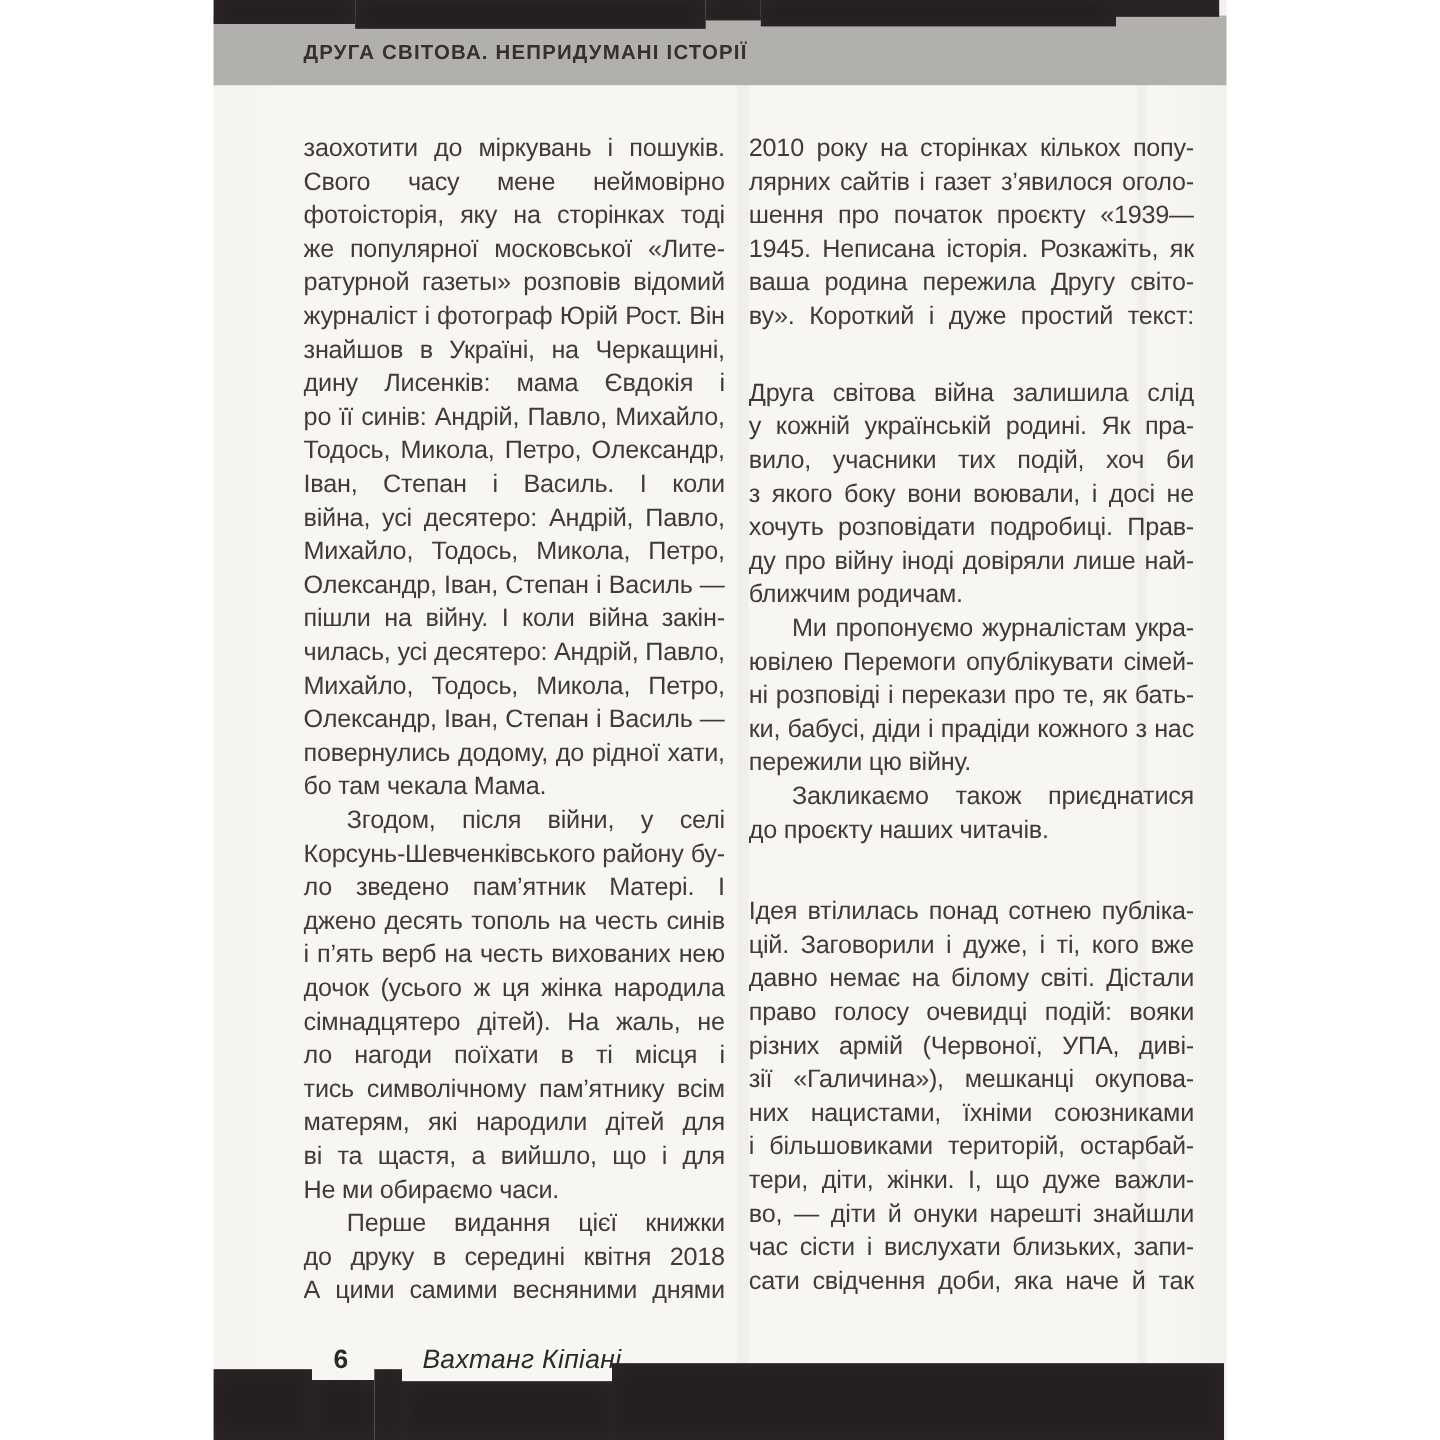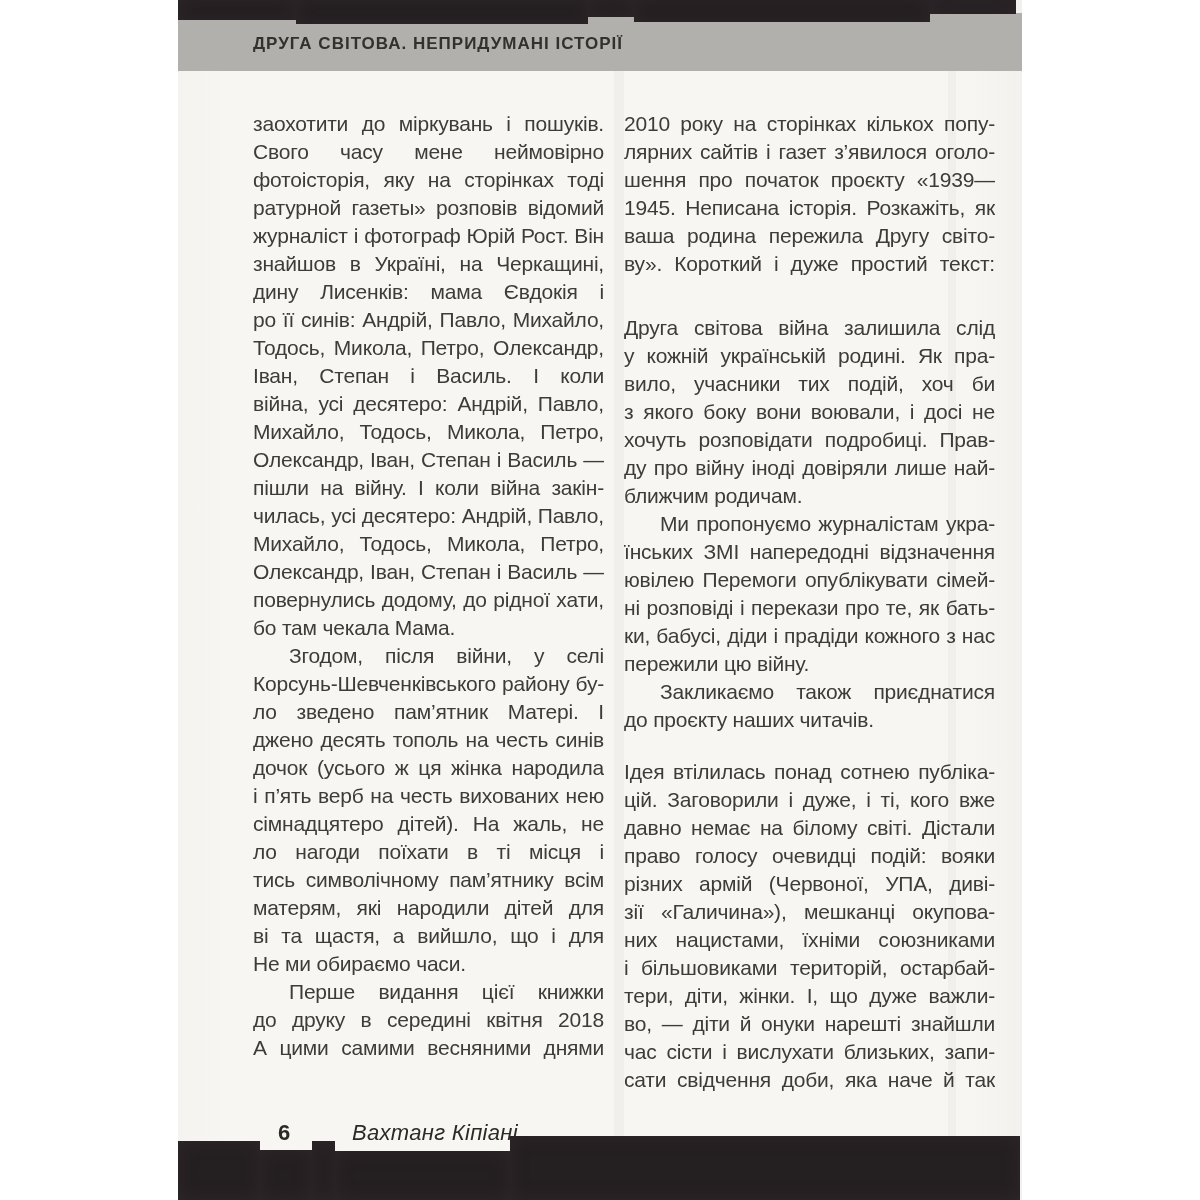--- a/index.html
+++ b/index.html
@@ -80,42 +80,43 @@
     <div class="tb tb1"></div>
     <div class="tb tb2"></div>
     <div class="tb tb3"></div>
     <div class="tb tb4"></div>
     <div class="tb tb5"></div>
 
     <div class="col col-left" id="col-left">
         <div class="line">заохотити до міркувань і пошуків.</div>
         <div class="line">Свого часу мене неймовірно вразила</div>
         <div class="line">фотоісторія, яку на сторінках тоді ду-</div>
+        <div class="line">же популярної московської «Лите-</div>
         <div class="line">ратурной газеты» розповів відомий</div>
         <div class="line">журналіст і фотограф Юрій Рост. Він</div>
         <div class="line">знайшов в Україні, на Черкащині, ро-</div>
         <div class="line">дину Лисенків: мама Євдокія і десяте-</div>
         <div class="line">ро її синів: Андрій, Павло, Михайло,</div>
         <div class="line">Тодось, Микола, Петро, Олександр,</div>
         <div class="line">Іван, Степан і Василь. І коли почалась</div>
         <div class="line">війна, усі десятеро: Андрій, Павло,</div>
         <div class="line">Михайло, Тодось, Микола, Петро,</div>
         <div class="line">Олександр, Іван, Степан і Василь —</div>
         <div class="line">пішли на війну. І коли війна закін-</div>
         <div class="line">чилась, усі десятеро: Андрій, Павло,</div>
         <div class="line">Михайло, Тодось, Микола, Петро,</div>
         <div class="line">Олександр, Іван, Степан і Василь —</div>
         <div class="line">повернулись додому, до рідної хати,</div>
         <div class="line end">бо там чекала Мама.</div>
         <div class="line in">Згодом, після війни, у селі Бровахи</div>
         <div class="line">Корсунь-Шевченківського району бу-</div>
         <div class="line">ло зведено пам’ятник Матері. І поса-</div>
         <div class="line">джено десять тополь на честь синів</div>
+        <div class="line">і п’ять верб на честь вихованих нею</div>
         <div class="line">дочок (усього ж ця жінка народила</div>
-        <div class="line">і п’ять верб на честь вихованих нею</div>
         <div class="line">сімнадцятеро дітей). На жаль, не бу-</div>
         <div class="line">ло нагоди поїхати в ті місця і вклони-</div>
         <div class="line">тись символічному пам’ятнику всім</div>
         <div class="line">матерям, які народили дітей для любо-</div>
         <div class="line">ві та щастя, а вийшло, що і для війни.</div>
         <div class="line end">Не ми обираємо часи.</div>
         <div class="line in">Перше видання цієї книжки пішло</div>
         <div class="line">до друку в середині квітня 2018 року.</div>
         <div class="line">А цими самими весняними днями</div>
       </div>
@@ -127,28 +128,27 @@
         <div class="line">ваша родина пережила Другу світо-</div>
         <div class="line">ву». Короткий і дуже простий текст:</div>
         <div class="line it" style="margin-top: 36px;">Друга світова війна залишила слід</div>
         <div class="line it">у кожній українській родині. Як пра-</div>
         <div class="line it">вило, учасники тих подій, хоч би</div>
         <div class="line it">з якого боку вони воювали, і досі не</div>
         <div class="line it">хочуть розповідати подробиці. Прав-</div>
         <div class="line it">ду про війну іноді довіряли лише най-</div>
         <div class="line end it">ближчим родичам.</div>
         <div class="line in it">Ми пропонуємо журналістам укра-</div>
-        <div class="line it">їнських ЗМІ напередодні відзначення</div>
         <div class="line it">ювілею Перемоги опублікувати сімей-</div>
         <div class="line it">ні розповіді і перекази про те, як бать-</div>
         <div class="line it">ки, бабусі, діди і прадіди кожного з нас</div>
         <div class="line end it">пережили цю війну.</div>
         <div class="line in it">Закликаємо також приєднатися</div>
         <div class="line end it">до проєкту наших читачів.</div>
-        <div class="line" style="margin-top: 24px;">Ідея втілилась понад сотнею публіка-</div>
+        <div class="line" style="margin-top: 40px;">Ідея втілилась понад сотнею публіка-</div>
         <div class="line">цій. Заговорили і дуже, і ті, кого вже</div>
         <div class="line">давно немає на білому світі. Дістали</div>
         <div class="line">право голосу очевидці подій: вояки</div>
         <div class="line">різних армій (Червоної, УПА, диві-</div>
         <div class="line">зії «Галичина»), мешканці окупова-</div>
         <div class="line">них нацистами, їхніми союзниками</div>
         <div class="line">і більшовиками територій, остарбай-</div>
         <div class="line">тери, діти, жінки. І, що дуже важли-</div>
         <div class="line">во, — діти й онуки нарешті знайшли</div>
         <div class="line">час сісти і вислухати близьких, запи-</div>

